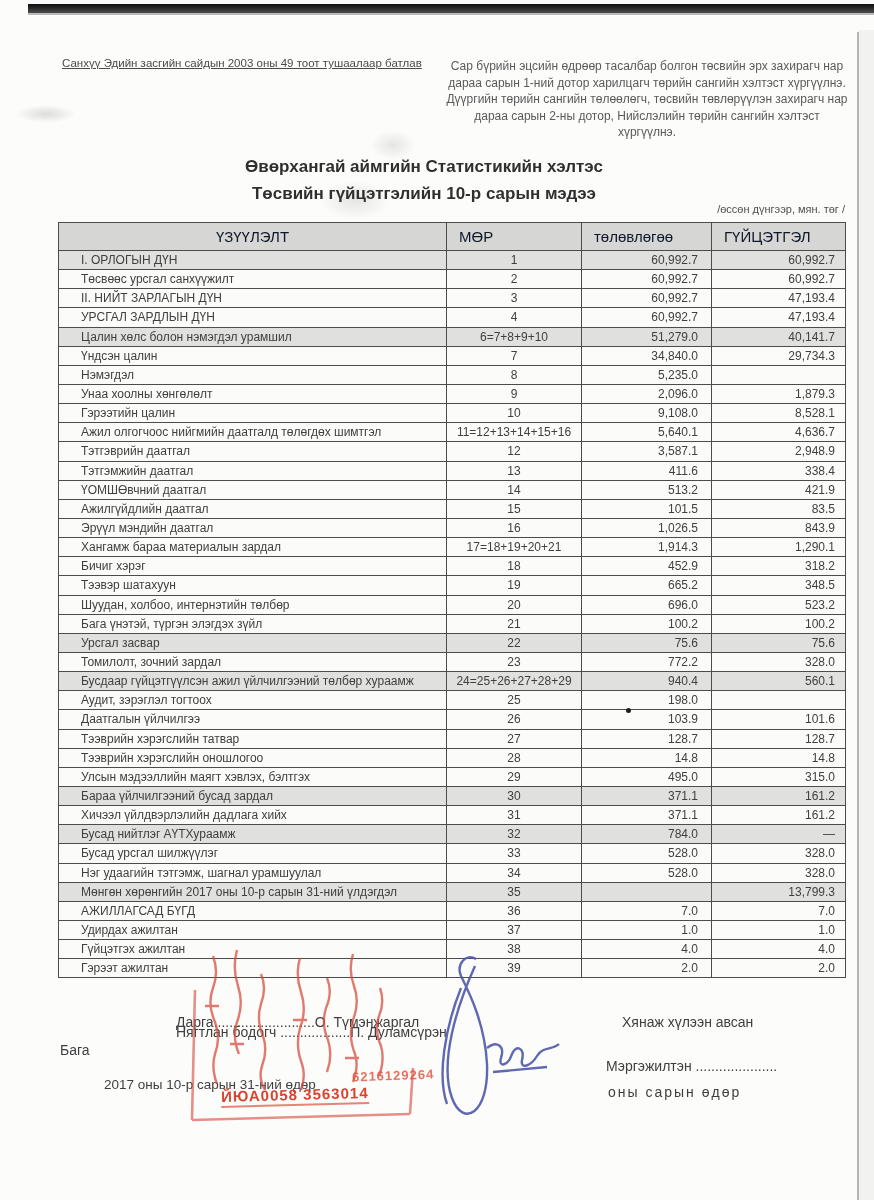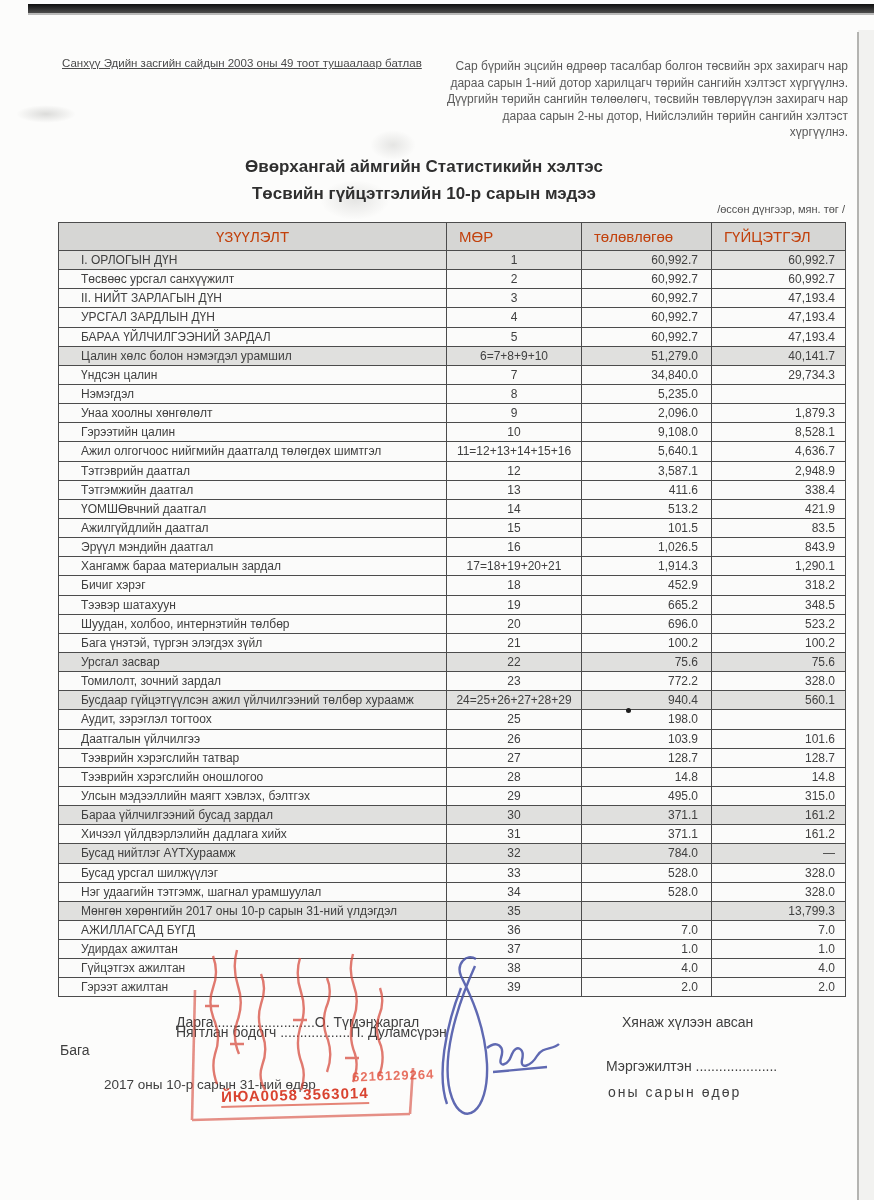--- a/index.html
+++ b/index.html
@@ -12,34 +12,34 @@
   .scan-right-strip { position:absolute; left:858px; top:30px; width:16px; height:1170px; background:#f2f2f0; }
   .scan-right-line { position:absolute; left:857px; top:32px; width:2px; height:1168px; background:#b4b4b1; }
   .smudge { position:absolute; border-radius:50%; background:radial-gradient(rgba(90,90,85,.14), rgba(90,90,85,0) 70%); }
   .smudge.s1 { left:320px; top:180px; width:70px; height:40px; }
   .smudge.s2 { left:370px; top:130px; width:46px; height:30px; }
   .smudge.s3 { left:16px; top:105px; width:60px; height:18px; background:radial-gradient(rgba(90,90,85,.20), rgba(90,90,85,0) 70%); }
   .ink-dot { position:absolute; left:626px; top:708px; width:5px; height:5px; border-radius:50%; background:#1d1d1d; }
 
   
   .approve-left { position:absolute; left:62px; top:57px; width:392px; font-size:11.5px; color:#4a4a4a;text-decoration:underline; }
-  .approve-right { position:absolute; left:446px; top:58px; width:402px; font-size:12px; line-height:1.38; text-align:right; color:#5a5a5a; }
+  .approve-right { position:absolute; left:446px; top:58px; width:402px; font-size:12px; line-height:1.38; text-align:center; color:#5a5a5a; }
 
   .title { position:absolute; left:124px; top:157px; width:600px; text-align:center; font-weight:bold; font-size:17px; color:#2f2f2f; }
   .title .t2 { margin-top:7px; }
   .unit-note { position:absolute; left:545px; top:203px; width:300px; text-align:right; font-size:11px; color:#4e4e4e; }
 
   
   table.report { position:absolute; left:58px; top:222px; width:787px; border-collapse:collapse; table-layout:fixed; }
   table.report th, table.report td { border:1px solid #4c4c4c; overflow:hidden; white-space:nowrap; }
   table.report col.c-label { width:388px; }
   table.report col.c-row { width:135px; }
   table.report col.c-plan { width:130px; }
   table.report col.c-actual { width:134px; }
-  table.report thead th { height:28px; background:#d6d6d4; font-size:15px; font-weight:normal; color:#c2410c; }
+  table.report thead th { height:28px; background:#d6d6d4; font-size:15px; font-weight:normal; color:#0f172a; }
   th.h-label { text-align:center; }
   th.h-row, th.h-plan, th.h-actual { text-align:left; padding-left:12px; }
   table.report tbody td { height:19.15px; font-size:12px; color:#404040; background:#fbfbfa; }
   tbody td.col-label { padding-left:22px; text-align:left; }
   tbody td.col-row-no { text-align:center; }
   tbody td.col-plan { text-align:right; padding-right:13px; }
   tbody td.col-actual { text-align:right; padding-right:10px; }
   tbody tr.shaded td { background:#e0e0de; }
 
   
@@ -111,26 +111,20 @@
           <td class="col-row-no">3</td>
           <td class="col-plan">60,992.7</td>
           <td class="col-actual">47,193.4</td>
         </tr>
         <tr>
           <td class="col-label">УРСГАЛ ЗАРДЛЫН ДҮН</td>
           <td class="col-row-no">4</td>
           <td class="col-plan">60,992.7</td>
           <td class="col-actual">47,193.4</td>
         </tr>
-        <tr>
-          <td class="col-label">БАРАА ҮЙЛЧИЛГЭЭНИЙ ЗАРДАЛ</td>
-          <td class="col-row-no">5</td>
-          <td class="col-plan">60,992.7</td>
-          <td class="col-actual">47,193.4</td>
-        </tr>
         <tr class="shaded">
           <td class="col-label">Цалин хөлс болон нэмэгдэл урамшил</td>
           <td class="col-row-no">6=7+8+9+10</td>
           <td class="col-plan">51,279.0</td>
           <td class="col-actual">40,141.7</td>
         </tr>
         <tr>
           <td class="col-label">Үндсэн цалин</td>
           <td class="col-row-no">7</td>
           <td class="col-plan">34,840.0</td>

